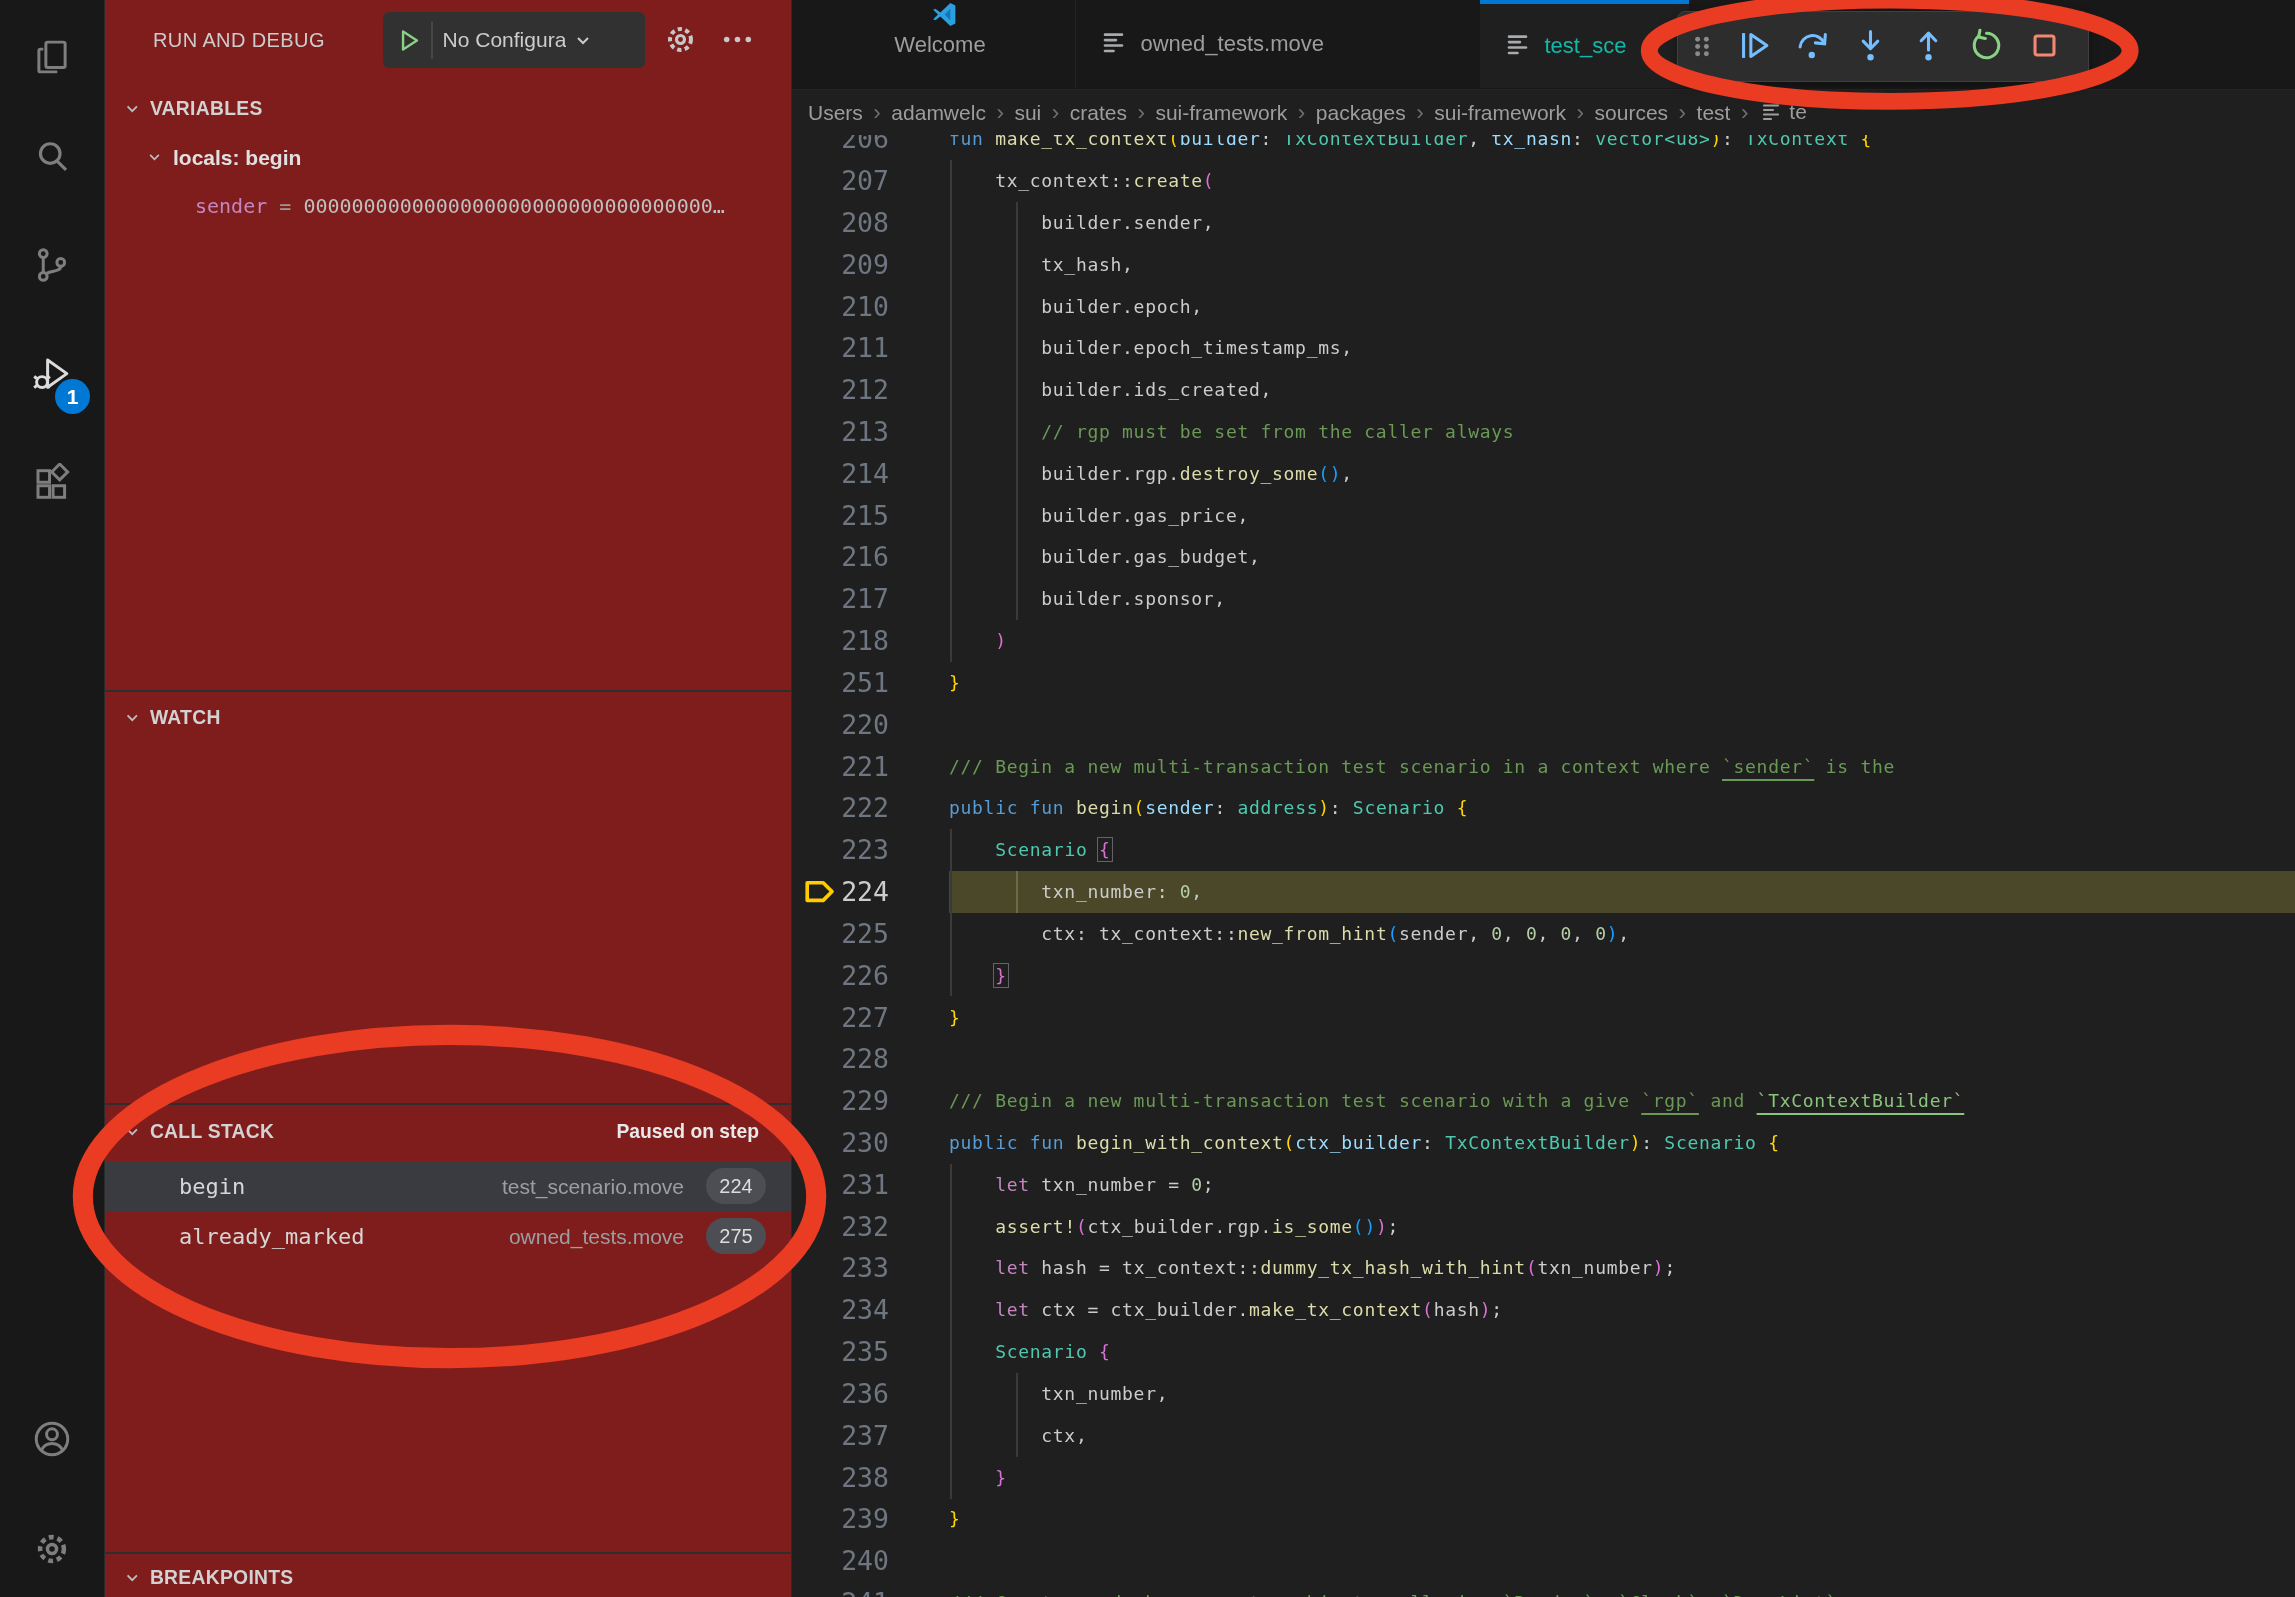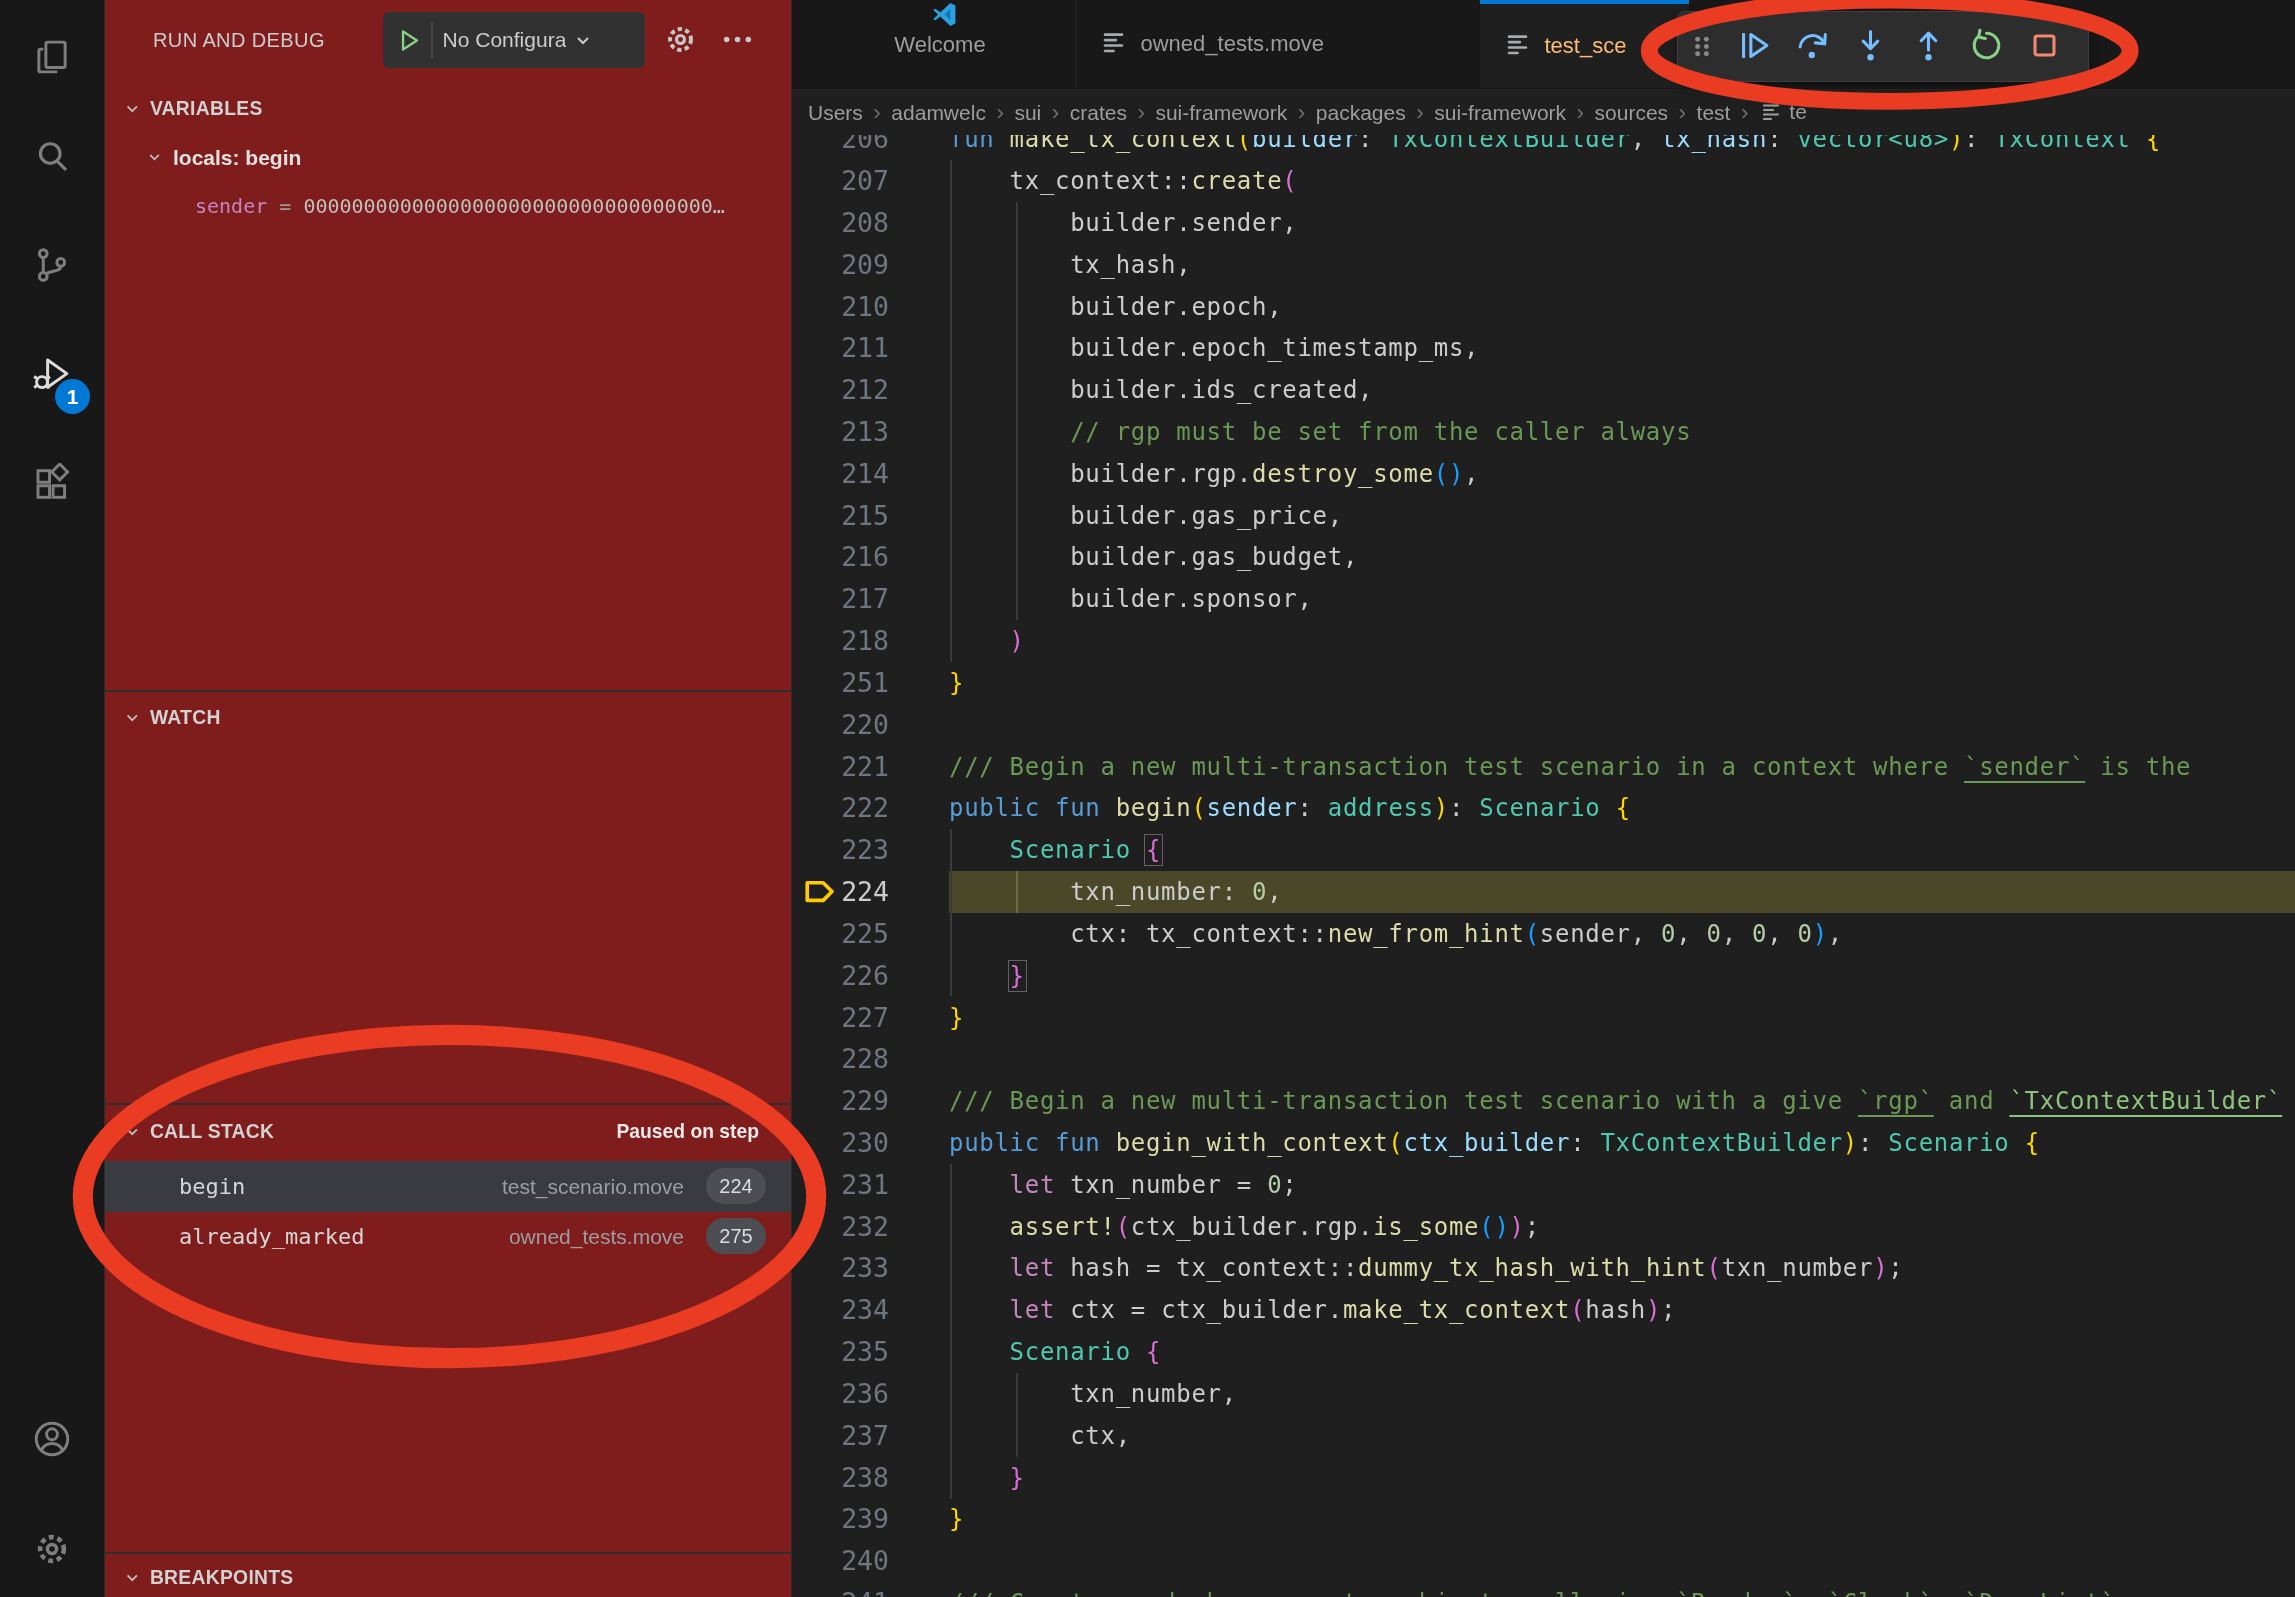--- a/index.html
+++ b/index.html
@@ -41,33 +41,33 @@
   .cs-file{position:absolute;right:107px;top:0;height:51px;display:flex;align-items:center;font-size:21px;color:#9d9da2;}
   .cs-badge{position:absolute;right:25px;top:7.2px;height:36px;min-width:60px;border-radius:18.5px;background:#4d4d54;color:#dddddd;
             font-size:20px;display:flex;align-items:center;justify-content:center;}
   
   #editor{left:792px;top:0;width:1503px;height:1597px;background:#1f1f1f;}
   #tabbar{position:absolute;left:0;top:0;width:1503px;height:90px;background:#181818;border-bottom:1.6px solid #252526;box-sizing:border-box;}
   .tab{position:absolute;top:0;height:88px;display:flex;align-items:center;background:#181818;border-right:1.6px solid #252526;box-sizing:border-box;overflow:hidden;}
   .tab.active{background:#1f1f1f;border-top:4.8px solid #0078d4;border-right:none;}
   .tab svg{width:29px;height:29px;margin-left:22.5px;flex:0 0 auto;}
   .tab-label{margin-left:13px;font-size:22px;color:#9d9d9d;white-space:nowrap;}
-  .tab.active .tab-label{color:#fdba74;}
+  .tab.active .tab-label{color:#14b8a6;}
   #breadcrumbs{position:absolute;left:0;top:90px;width:1503px;height:45px;background:#1f1f1f;display:flex;align-items:center;z-index:6;}
   .crumb{font-size:21px;color:#9d9d9d;white-space:nowrap;}
   .crumb-sep{font-size:22.5px;color:#6f6f6f;margin:0 10.5px;}
   .crumb svg{width:24px;height:24px;vertical-align:-4.8px;margin-right:6.4px;color:#9d9d9d;}
   #code{position:absolute;left:0;top:0;width:1503px;height:1597px;overflow:hidden;}
   .code-row{position:absolute;left:0;width:1503px;height:42px;}
   .row-hl{position:absolute;left:157px;right:0;top:0;height:42px;background:#4a4828;}
   .ln{position:absolute;left:0;top:0;width:97px;height:42px;line-height:42px;text-align:right;
       font-family:"DejaVu Sans Mono","Liberation Mono",monospace;font-size:26.5px;color:#6e7681;}
   .ln.cur{color:#cccccc;}
   .ct{position:absolute;left:157px;top:0;height:42px;line-height:42px;white-space:pre;
-      font-family:"DejaVu Sans Mono","Liberation Mono",monospace;font-size:24px;letter-spacing:0.7px;color:#cccccc;}
+      font-family:"DejaVu Sans Mono","Liberation Mono",monospace;font-size:18px;letter-spacing:0.7px;color:#cccccc;}
   .guide{position:absolute;width:1.6px;background:#3a3a3a;z-index:1;}
   .guide.lit{background:#6e6a45;}
   .gut-mark{position:absolute;left:12px;top:7.2px;width:32px;height:27px;}
   .tk-kw{color:#569cd6}.tk-kw2{color:#c586c0}.tk-fn{color:#dcdcaa}.tk-ty{color:#4ec9b0}
   .tk-cm{color:#6a9955}.tk-doc{color:#6a9955}.tk-num{color:#b5cea8}.tk-d{color:#cccccc}
   .tk-p1{color:#ffd700}.tk-p2{color:#da70d6}.tk-p3{color:#179fff}.tk-var{color:#9cdcfe}
   .tk-lk{color:#6a9955;text-decoration:underline;text-underline-offset:6.4px;text-decoration-thickness:2.4px;}
   .tk-lk2{color:#8cc37c;text-decoration:underline;text-underline-offset:6.4px;text-decoration-thickness:2.4px;}
   .tk-p2m{color:#da70d6;outline:1.6px solid #62626a;outline-offset:1.6px;}
   

